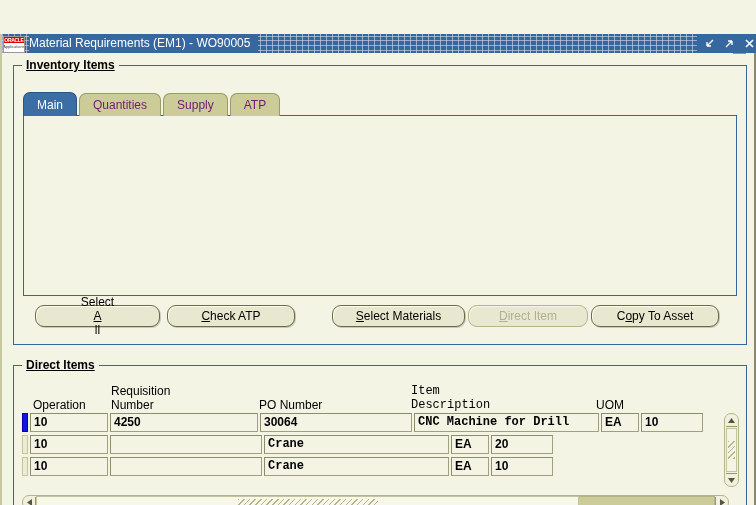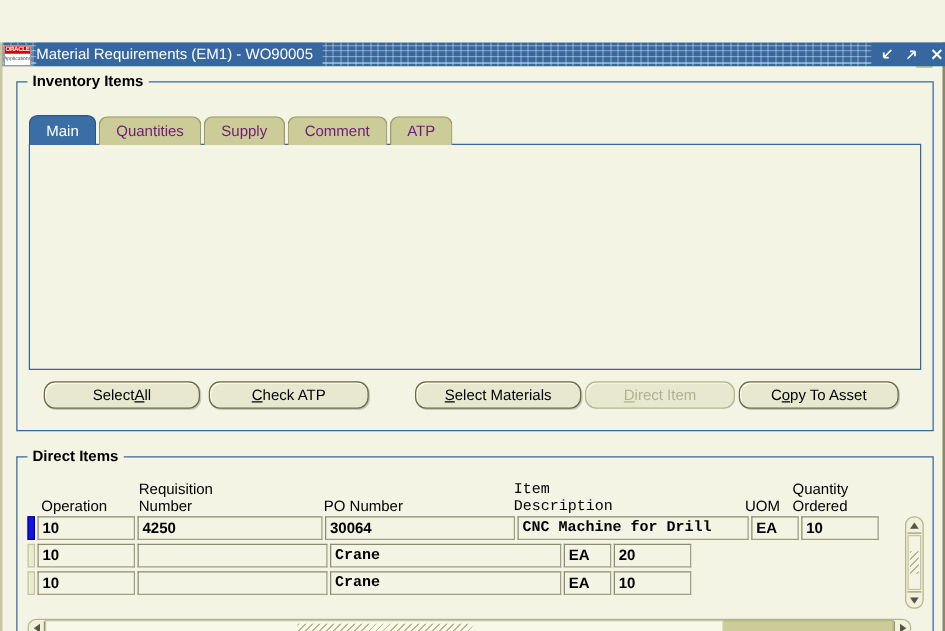--- a/index.html
+++ b/index.html
@@ -75,20 +75,21 @@
     box-sizing:border-box;
   }
   .group-title{
     position:absolute;
     background:#f4f4e4;
     font-weight:bold;font-size:12px;color:#000;
     padding:0 4px;
     top:-8px;left:8px;
     line-height:14px;
     white-space:nowrap;
+    text-decoration:underline;
   }
   #inventory-frame{left:11px;top:31px;width:734px;height:280px;}
   #direct-frame{left:11px;top:331px;width:734px;height:155px;}
   .top-check{
     position:absolute;right:8px;top:7px;
     width:13px;height:13px;
     background:#f4f4e4;border:1px solid #9a9a6a;
     box-sizing:border-box;
     display:flex;align-items:center;justify-content:center;
   }
@@ -202,21 +203,21 @@
     border:1px solid #6a6a4a;
     border-radius:9px;
     box-sizing:border-box;
     font-size:12px;color:#000;
     display:flex;align-items:center;justify-content:center;
     cursor:default;
     box-shadow:inset 1px 1px 0 #ffffe8, 1px 1px 0 rgba(0,0,0,.18);
   }
   .btn.disabled{color:#b0b090;border-color:#b5b58c;box-shadow:inset 1px 1px 0 #f6f6e6;}
   .btn u{text-decoration:underline;}
-  #btn-select-all{left:33px;top:271px;width:125px;}
+  #btn-select-all{left:33px;top:271px;width:125px;flex-direction:column;}
   #btn-check-atp{left:165px;top:271px;width:128px;}
   #btn-select-materials{left:330px;top:271px;width:133px;}
   #btn-direct-item{left:466px;top:271px;width:120px;}
   #btn-copy-asset{left:589px;top:271px;width:128px;}
   
   .dtable{position:absolute;left:20px;top:348px;}
   .dhead{
     display:flex;align-items:flex-end;height:30px;
     font-size:12px;color:#000;
   }
@@ -316,21 +317,20 @@
   <div class="top-check">
     <svg width="9" height="9" viewBox="0 0 9 9">
       <path d="M1 4.5 L3.3 7 L8 1" stroke="#000" stroke-width="1.6" fill="none"></path>
     </svg>
   </div>
 
   <div class="tabstrip">
     <div class="tab active">Main</div>
     <div class="tab">Quantities</div>
     <div class="tab">Supply</div>
-    <div class="tab">Comment</div>
     <div class="tab">ATP</div>
   </div>
   <div class="tabpanel"></div>
 
   <div class="col-label" id="material-label">Material</div>
   <div class="col-label" id="flex-label">[ ]</div>
 
   <div class="grid-rows">
     <div class="grid-row">
       <div class="row-check"></div>
@@ -419,22 +419,20 @@
   <div class="dtable">
     <div class="dhead">
       <div class="w-ind"></div>
       <div class="w-op">Operation</div>
       <div class="w-req">Requisition
 Number</div>
       <div class="w-po">PO Number</div>
       <div class="w-desc">Item
 Description</div>
       <div class="w-uom">UOM</div>
-      <div class="w-qty">Quantity
-Ordered</div>
     </div>
 
     <div class="drow">
       <div class="rec-ind2 current"></div>
       <div class="cell w-op">10</div>
       <div class="cell w-req">4250</div>
       <div class="cell w-po">30064</div>
       <div class="cell w-desc">CNC Machine for Drill</div>
       <div class="cell w-uom">EA</div>
       <div class="cell w-qty">10</div>

